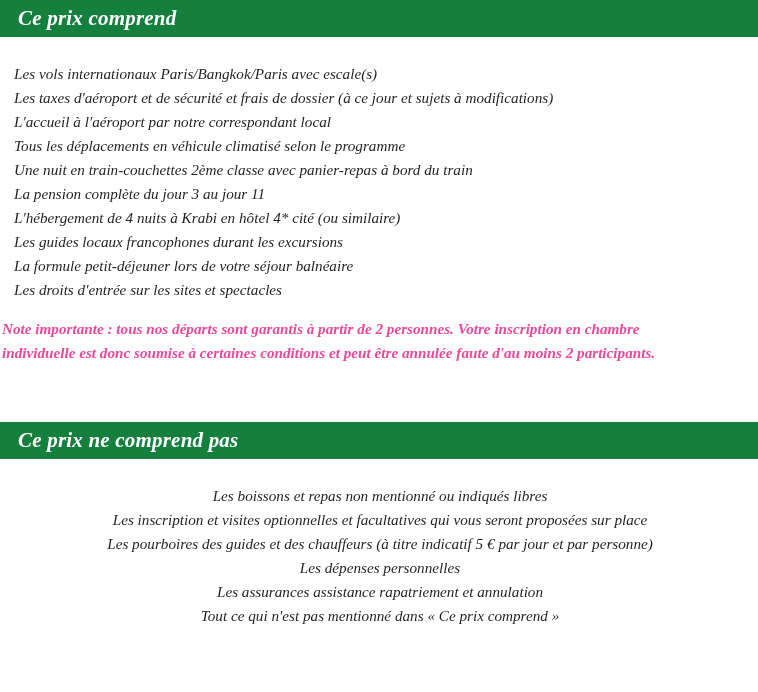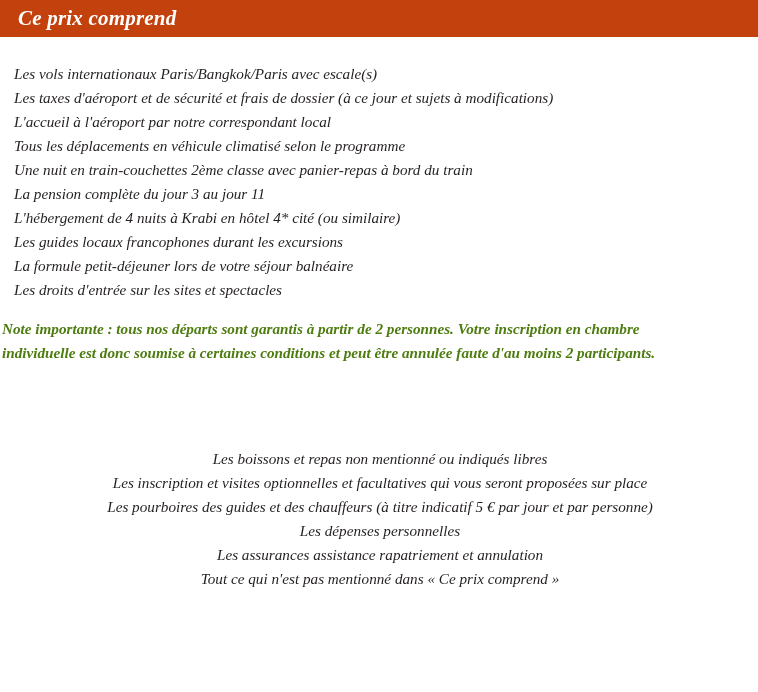--- a/index.html
+++ b/index.html
@@ -13,21 +13,21 @@
     font-family: "Liberation Serif", serif;
     color: #231f20;
     overflow: hidden;
   }
   .page {
     width: 758px;
     height: 692px;
     position: relative;
   }
   .section-header {
-    background: #c2410c;
+    background: #15803d;
     height: 37px;
     width: 100%;
     display: flex;
     align-items: center;
     box-sizing: border-box;
     padding-left: 18px;
   }
   .section-header .title {
     color: #ffffff;
     font-family: "Liberation Serif", serif;
@@ -53,21 +53,21 @@
     color: #231f20;
     padding: 0 0 0 2px;
     white-space: nowrap;
   }
   .note {
     font-family: "Liberation Serif", serif;
     font-style: italic;
     font-weight: bold;
     font-size: 15.2px;
     line-height: 24px;
-    color: #4d7c0f;
+    color: #ec4899;
     padding: 0 0 0 2px;
     margin-top: 15px;
     width: 712px;
   }
   .spacer-between {
     height: 42px;
   }
   .excluded-list {
     padding-top: 13px;
     text-align: center;
@@ -96,20 +96,23 @@
       <li>Les guides locaux francophones durant les excursions</li>
       <li>La formule petit-déjeuner lors de votre séjour balnéaire</li>
       <li>Les droits d'entrée sur les sites et spectacles</li>
     </ul>
     <p class="note">Note importante : tous nos départs sont garantis à partir de 2 personnes. Votre inscription en chambre individuelle est donc soumise à certaines conditions et peut être annulée faute d'au moins 2 participants.</p>
   </section>
 
   <div class="spacer-between"></div>
 
   <section class="section excluded">
+    <div class="section-header">
+      <span class="title">Ce prix ne comprend pas</span>
+    </div>
     <ul class="list excluded-list">
       <li>Les boissons et repas non mentionné ou indiqués libres</li>
       <li>Les inscription et visites optionnelles et facultatives qui vous seront proposées sur place</li>
       <li>Les pourboires des guides et des chauffeurs (à titre indicatif 5 € par jour et par personne)</li>
       <li>Les dépenses personnelles</li>
       <li>Les assurances assistance rapatriement et annulation</li>
       <li>Tout ce qui n'est pas mentionné dans « Ce prix comprend »</li>
     </ul>
   </section>
 

